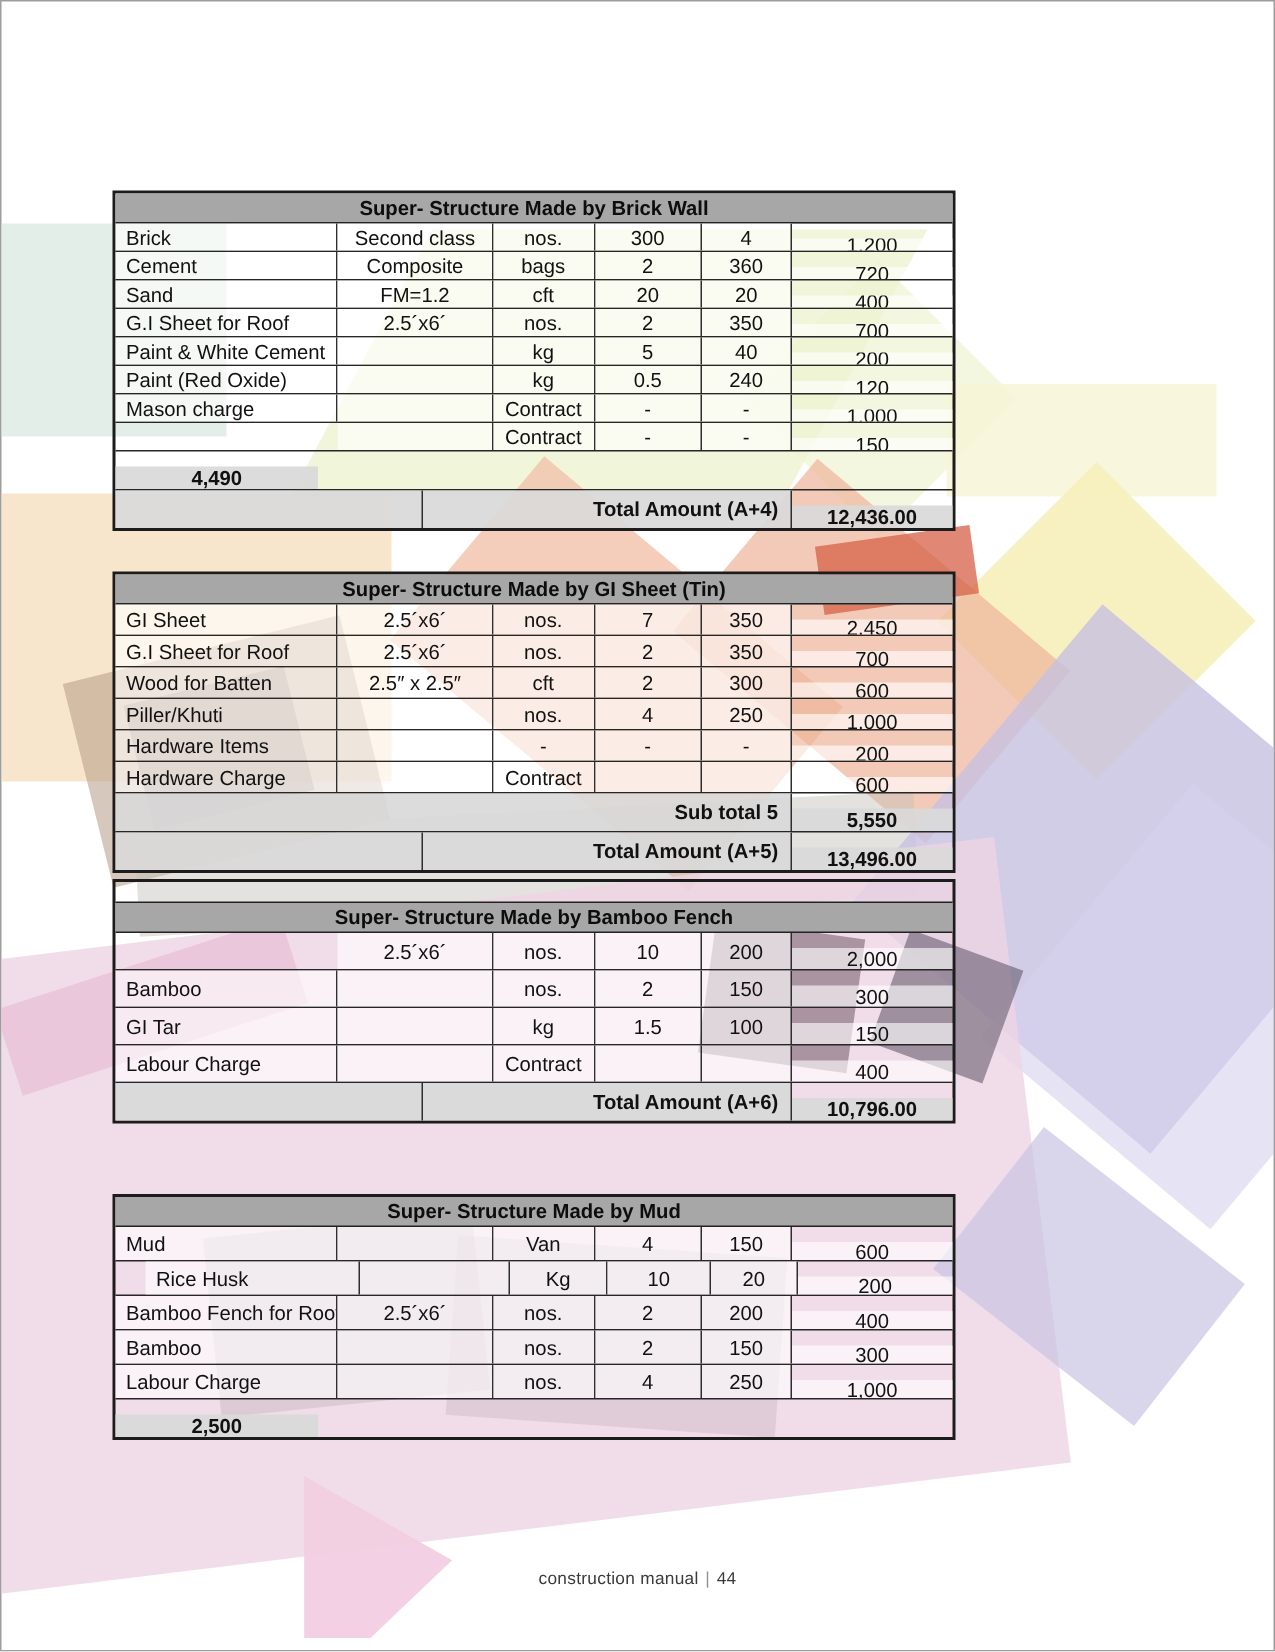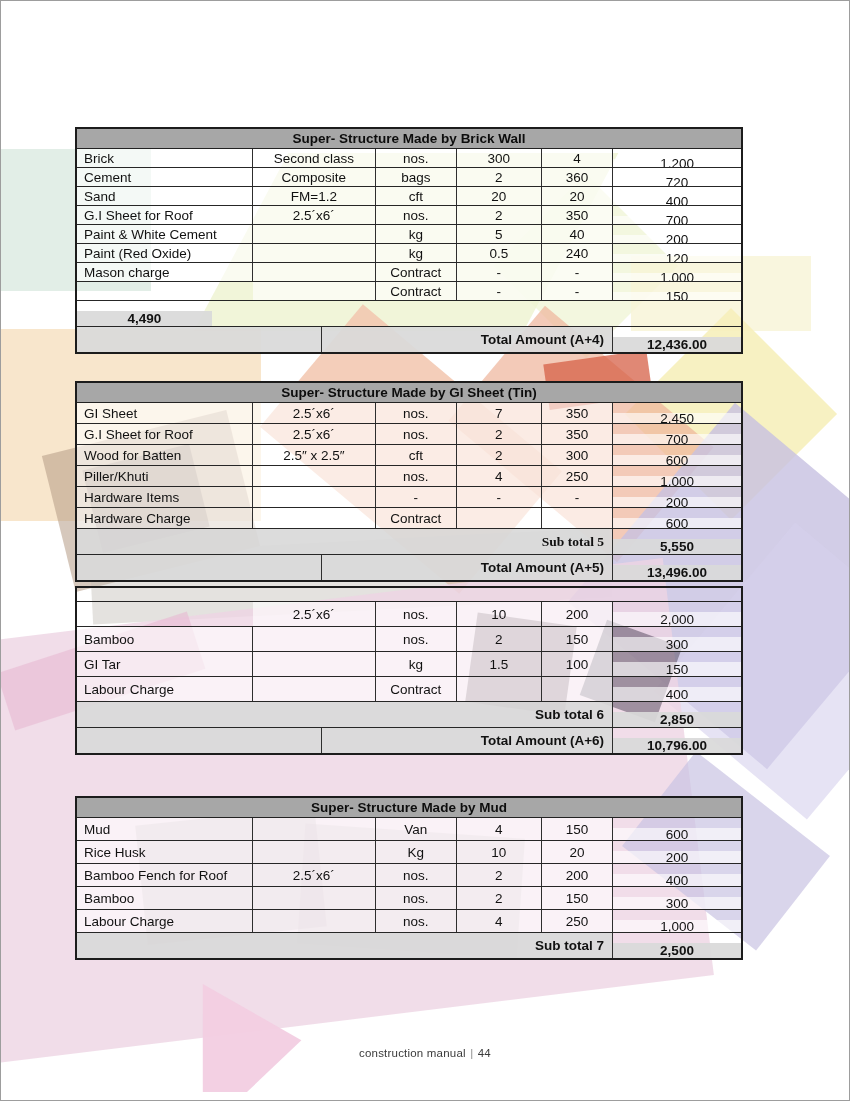--- a/index.html
+++ b/index.html
@@ -34,21 +34,21 @@
   .sh-pinkdeep  {left:0;top:640px;width:200px;height:60px;background:#e7b9d2;opacity:.6;transform:rotate(-18deg);}
   .sh-dark1     {left:470px;top:618px;width:100px;height:90px;background:#6f5866;opacity:.55;transform:rotate(8deg);}
   .sh-dark2     {left:590px;top:630px;width:80px;height:80px;background:#4e4458;opacity:.5;transform:rotate(20deg);}
   .sh-mud1      {left:140px;top:815px;width:180px;height:120px;background:#cbb7c2;opacity:.5;transform:rotate(-6deg);}
   .sh-mud2      {left:300px;top:830px;width:220px;height:120px;background:#c8b4bf;opacity:.4;transform:rotate(4deg);}
   .sh-lavdia    {left:640px;top:790px;width:170px;height:120px;background:#c9c3e3;opacity:.7;transform:rotate(38deg);}
   .sh-pinktri   {left:195px;top:983px;width:170px;height:108px;background:#f2cde2;opacity:.95;
                  clip-path:polygon(4% 0,62% 52%,30% 100%,4% 100%);}
   
   .tbl{
-    position:absolute;left:74px;width:668px;z-index:2;
+    position:absolute;left:74px;width:562px;z-index:2;
     border:2px solid #1c1c1c;
     box-sizing:border-box;
     font-size:13.5px;
   }
   .t1{top:126px;} .t2{top:380px;} .t3{top:585px;} .t4{top:795px;}
   .tbl-title{
     height:19px;line-height:19px;
     background:#a7a7a7;
     border-bottom:1.8px solid #222;
     text-align:center;font-weight:bold;font-size:13.5px;color:#0d0d0d;
@@ -227,31 +227,32 @@
         </div>
         <div class="r data">
           <div class="c c0" style="width: 185px;">Hardware Charge</div>
           <div class="c" style="width: 130px;"></div>
           <div class="c" style="width: 85px;">Contract</div>
           <div class="c" style="width: 90px;"></div>
           <div class="c" style="width: 75px;"></div>
           <div class="c" style="width: 135px;">600</div>
         </div>
         <div class="r sum">
-          <div class="c lblR" style="width: 565px; font-family: Liberation Serif, serif;">Sub total 5</div>
+          <div class="c lblR" style="width: 565px;">Sub total 5</div>
           <div class="c" style="width: 135px;">5,550</div>
         </div>
         <div class="r sum total">
           <div class="c" style="width: 258px;"></div>
           <div class="c lblR" style="width: 307px;">Total Amount (A+5)</div>
           <div class="c" style="width: 135px;">13,496.00</div>
         </div>
       </div>
       <div class="tbl t3">
         <div class="strip"></div>
+        <div class="tbl-title">Super- Structure Made by Bamboo Fench</div>
         <div class="r data">
           <div class="c c0" style="width: 185px; margin-top: 34px;">Bamboo Fench</div>
           <div class="c" style="width: 130px;">2.5´x6´</div>
           <div class="c" style="width: 85px;">nos.</div>
           <div class="c" style="width: 90px;">10</div>
           <div class="c" style="width: 75px;">200</div>
           <div class="c" style="width: 135px;">2,000</div>
         </div>
         <div class="r data">
           <div class="c c0" style="width: 185px;">Bamboo</div>
@@ -270,42 +271,38 @@
           <div class="c" style="width: 135px;">150</div>
         </div>
         <div class="r data">
           <div class="c c0" style="width: 185px;">Labour Charge</div>
           <div class="c" style="width: 130px;"></div>
           <div class="c" style="width: 85px;">Contract</div>
           <div class="c" style="width: 90px;"></div>
           <div class="c" style="width: 75px;"></div>
           <div class="c" style="width: 135px;">400</div>
         </div>
-        <div class="r sum">
-          <div class="c lblR" style="width: 565px;">Sub total 6</div>
-          <div class="c" style="width: 135px;">2,850</div>
-        </div>
         <div class="r sum total">
           <div class="c" style="width: 258px;"></div>
           <div class="c lblR" style="width: 307px;">Total Amount (A+6)</div>
           <div class="c" style="width: 135px;">10,796.00</div>
         </div>
       </div>
       <div class="tbl t4">
         <div class="tbl-title">Super- Structure Made by Mud</div>
         <div class="r data">
           <div class="c c0" style="width: 185px;">Mud</div>
           <div class="c" style="width: 130px;"></div>
           <div class="c" style="width: 85px;">Van</div>
           <div class="c" style="width: 90px;">4</div>
           <div class="c" style="width: 75px;">150</div>
           <div class="c" style="width: 135px;">600</div>
         </div>
         <div class="r data">
-          <div class="c c0" style="width: 185px;">Rice Husk</div>
+          <div class="c c0" style="width: 185px; margin-left: 20px;">Rice Husk</div>
           <div class="c" style="width: 130px;"></div>
           <div class="c" style="width: 85px;">Kg</div>
           <div class="c" style="width: 90px;">10</div>
           <div class="c" style="width: 75px;">20</div>
           <div class="c" style="width: 135px;">200</div>
         </div>
         <div class="r data">
           <div class="c c0" style="width: 185px;">Bamboo Fench for Roof</div>
           <div class="c" style="width: 130px;">2.5´x6´</div>
           <div class="c" style="width: 85px;">nos.</div>
@@ -323,21 +320,20 @@
         </div>
         <div class="r data">
           <div class="c c0" style="width: 185px;">Labour Charge</div>
           <div class="c" style="width: 130px;"></div>
           <div class="c" style="width: 85px;">nos.</div>
           <div class="c" style="width: 90px;">4</div>
           <div class="c" style="width: 75px;">250</div>
           <div class="c" style="width: 135px;">1,000</div>
         </div>
         <div class="r sum">
-          <div class="c lblR" style="width: 565px;">Sub total 7</div>
           <div class="c" style="width: 135px;">2,500</div>
         </div>
       </div>
     </div>
 
   <div class="footer">
     <span>construction manual</span>
     <span class="sep">|</span>
     <span>44</span>
   </div>

